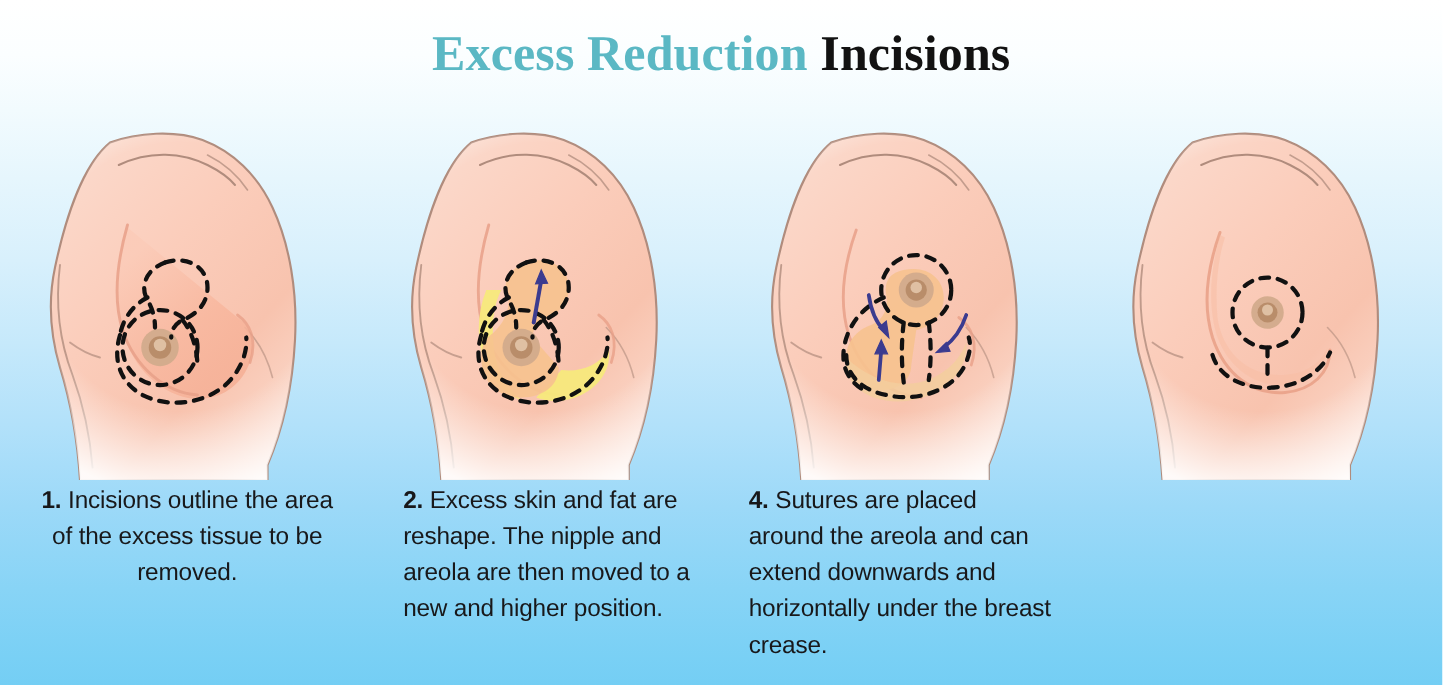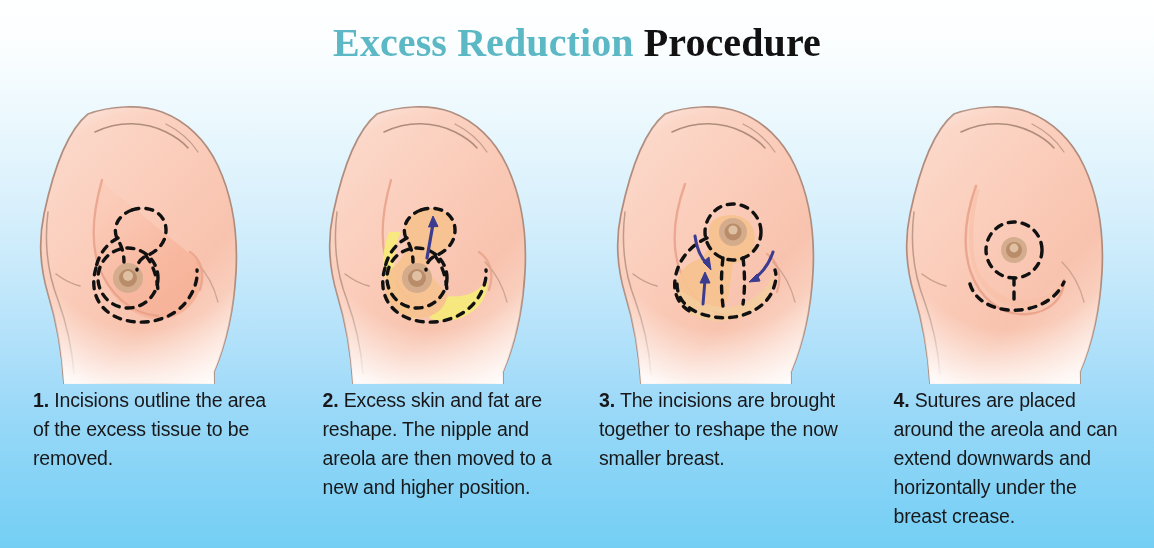--- a/index.html
+++ b/index.html
@@ -74,35 +74,35 @@
   }
   .caption {
     width: 288.5px;
     box-sizing: border-box;
     padding-right: 22px;
     color: #18181a;
     font-size: 19.5px;
     line-height: 29px;
     letter-spacing: -0.15px;
   }
-  .caption:nth-child(1) { padding-left: 33px; }
+  .caption:nth-child(1) { padding-left: 33px; text-align: center; }
   .caption:nth-child(2) { padding-left: 34px; }
   .caption:nth-child(3) { padding-left: 22px; }
   .caption:nth-child(4) { padding-left: 28px; }
   .caption .num {
     font-weight: bold;
   }
 </style>
 </head>
 <body>
 
 <div id="infographic">
 
   <div id="title">
-    <span class="t-accent">Excess Reduction</span><span>&nbsp;</span><span class="t-dark">Procedure</span>
+    <span class="t-accent">Excess Reduction</span><span>&nbsp;</span><span class="t-dark">Incisions</span>
   </div>
 
   <div class="panels">
 
     <div class="panel-art">
       <svg width="288" height="280" viewBox="0 0 288 280">
         <defs>
           <linearGradient id="sk1" x1="0.15" y1="0.05" x2="0.85" y2="0.95">
             <stop offset="0%" stop-color="#fbd9cb"></stop>
             <stop offset="38%" stop-color="#fbcdbb"></stop>
@@ -400,22 +400,18 @@
   <div class="captions">
     <div class="caption">
       <span class="num">1.</span>
       <span>Incisions outline the area of the excess tissue to be removed.</span>
     </div>
     <div class="caption">
       <span class="num">2.</span>
       <span>Excess skin and fat are reshape. The nipple and areola are then moved to a new and higher position.</span>
     </div>
     <div class="caption">
-      <span class="num">3.</span>
-      <span>The incisions are brought together to reshape the now smaller breast.</span>
-    </div>
-    <div class="caption">
       <span class="num">4.</span>
       <span>Sutures are placed around the areola and can extend downwards and horizontally under the breast crease.</span>
     </div>
   </div>
 
 </div>
 
 </body></html>

